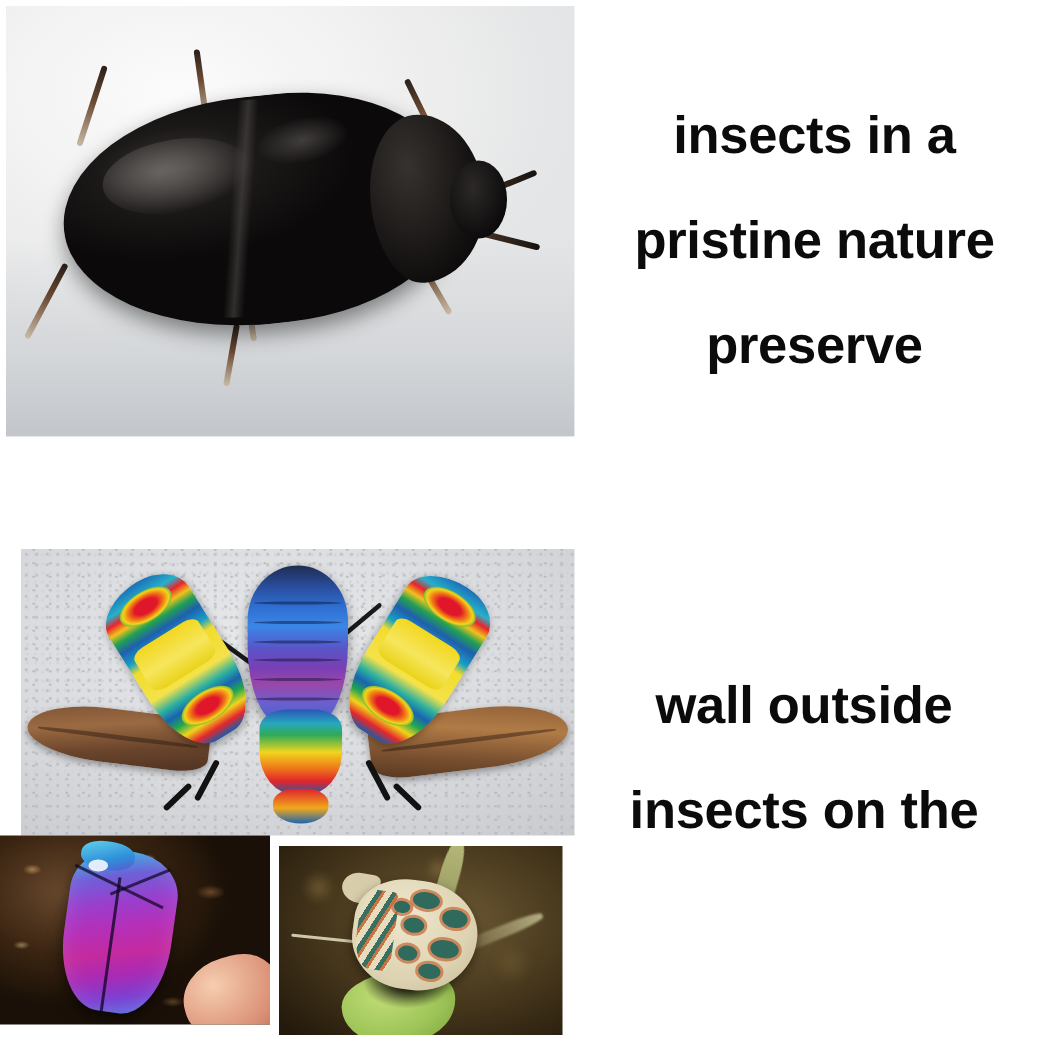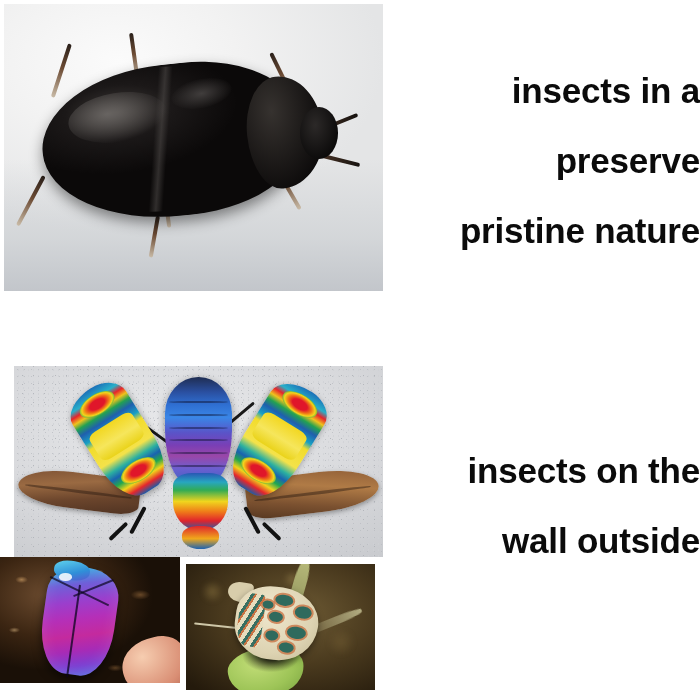--- a/index.html
+++ b/index.html
@@ -326,21 +326,21 @@
     white-space: nowrap;
   }
   #caption-top {
     left: 386px; top: 56px; width: 314px;
     font-size: 35px; line-height: 70px;
   }
   #caption-bottom {
     left: 372px; top: 436px; width: 328px;
     font-size: 35px; line-height: 70px;
   }
-  .caption .line { display: block; text-align: right; }
+  .caption .line { display: block; }
 </style>
 </head>
 <body>
 
 <div id="meme">
 
   <div class="photo" id="photo-black-beetle">
     <div class="surface-shadow"></div>
 
     <div class="bb-leg" style="left:17%;top:14%;width:4px;height:56px;transform:rotate(18deg);"></div>
@@ -429,22 +429,22 @@
       <div class="pc-spot" style="left:40%;top:34%;width:17%;height:14%;"></div>
       <div class="pc-spot" style="left:64%;top:50%;width:22%;height:17%;"></div>
       <div class="pc-spot" style="left:38%;top:60%;width:16%;height:14%;"></div>
       <div class="pc-spot" style="left:57%;top:74%;width:18%;height:14%;"></div>
       <div class="pc-spot" style="left:30%;top:20%;width:13%;height:11%;"></div>
     </div>
   </div>
 
   <div class="caption" id="caption-top">
     <span class="line">insects in a</span>
+    <span class="line">pristine nature</span>
     <span class="line">preserve</span>
-    <span class="line">pristine nature</span>
   </div>
 
   <div class="caption" id="caption-bottom">
+    <span class="line">wall outside</span>
     <span class="line">insects on the</span>
-    <span class="line">wall outside</span>
   </div>
 
 </div>
 
 </body></html>

